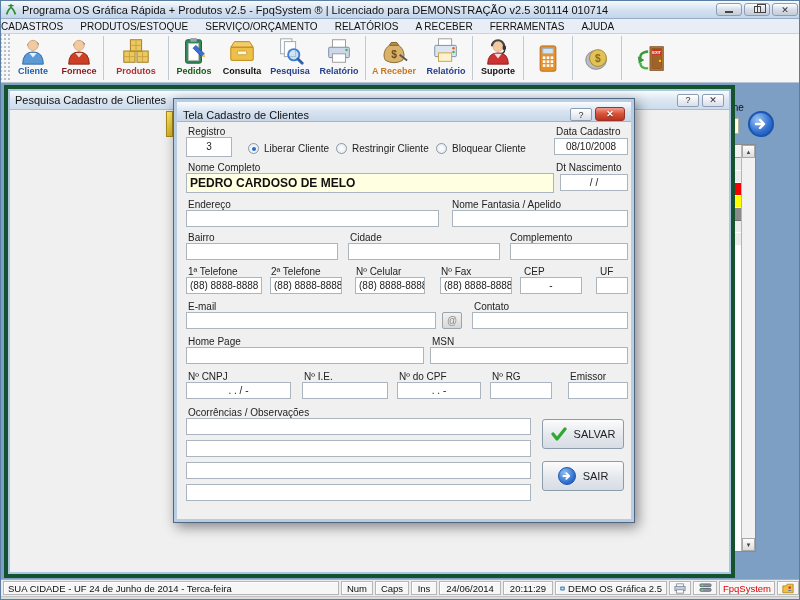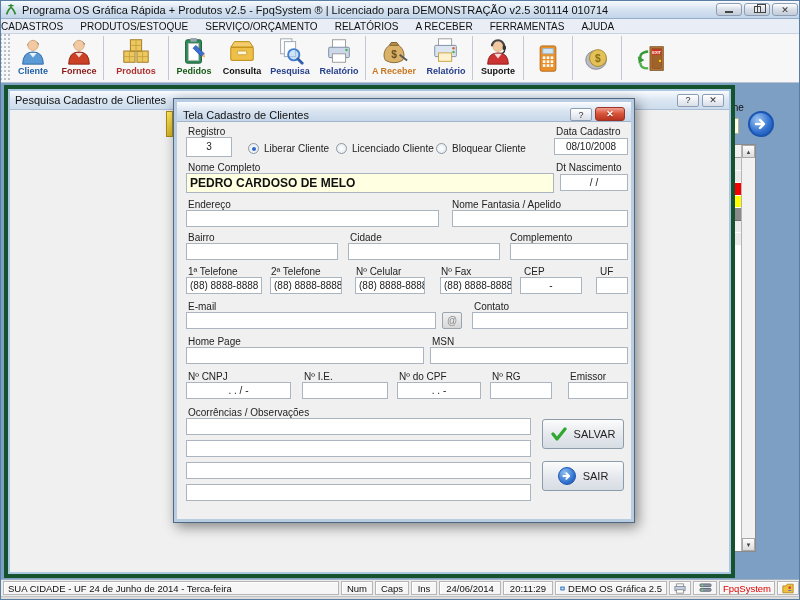--- a/index.html
+++ b/index.html
@@ -397,21 +397,21 @@
 
   <span class="lbl" style="left:14px; top:27px">Registro</span>
   <div class="inp ctr" style="left:12px; top:38px; width:46px; height:20px; line-height:18px">3</div>
 
   <div class="radio" style="left:74px; top:44px">
     <span class="rdot on"></span>
     <span>Liberar Cliente</span>
   </div>
   <div class="radio" style="left:162px; top:44px">
     <span class="rdot"></span>
-    <span>Licenciado Cliente</span>
+    <span>Restringir Cliente</span>
   </div>
   <div class="radio" style="left:262px; top:44px">
     <span class="rdot"></span>
     <span>Bloquear Cliente</span>
   </div>
 
   <span class="lbl" style="left:382px; top:27px">Data Cadastro</span>
   <div class="inp ctr" style="left:380px; top:39px; width:74px">08/10/2008</div>
 
   <span class="lbl" style="left:14px; top:63px">Nome Completo</span>

